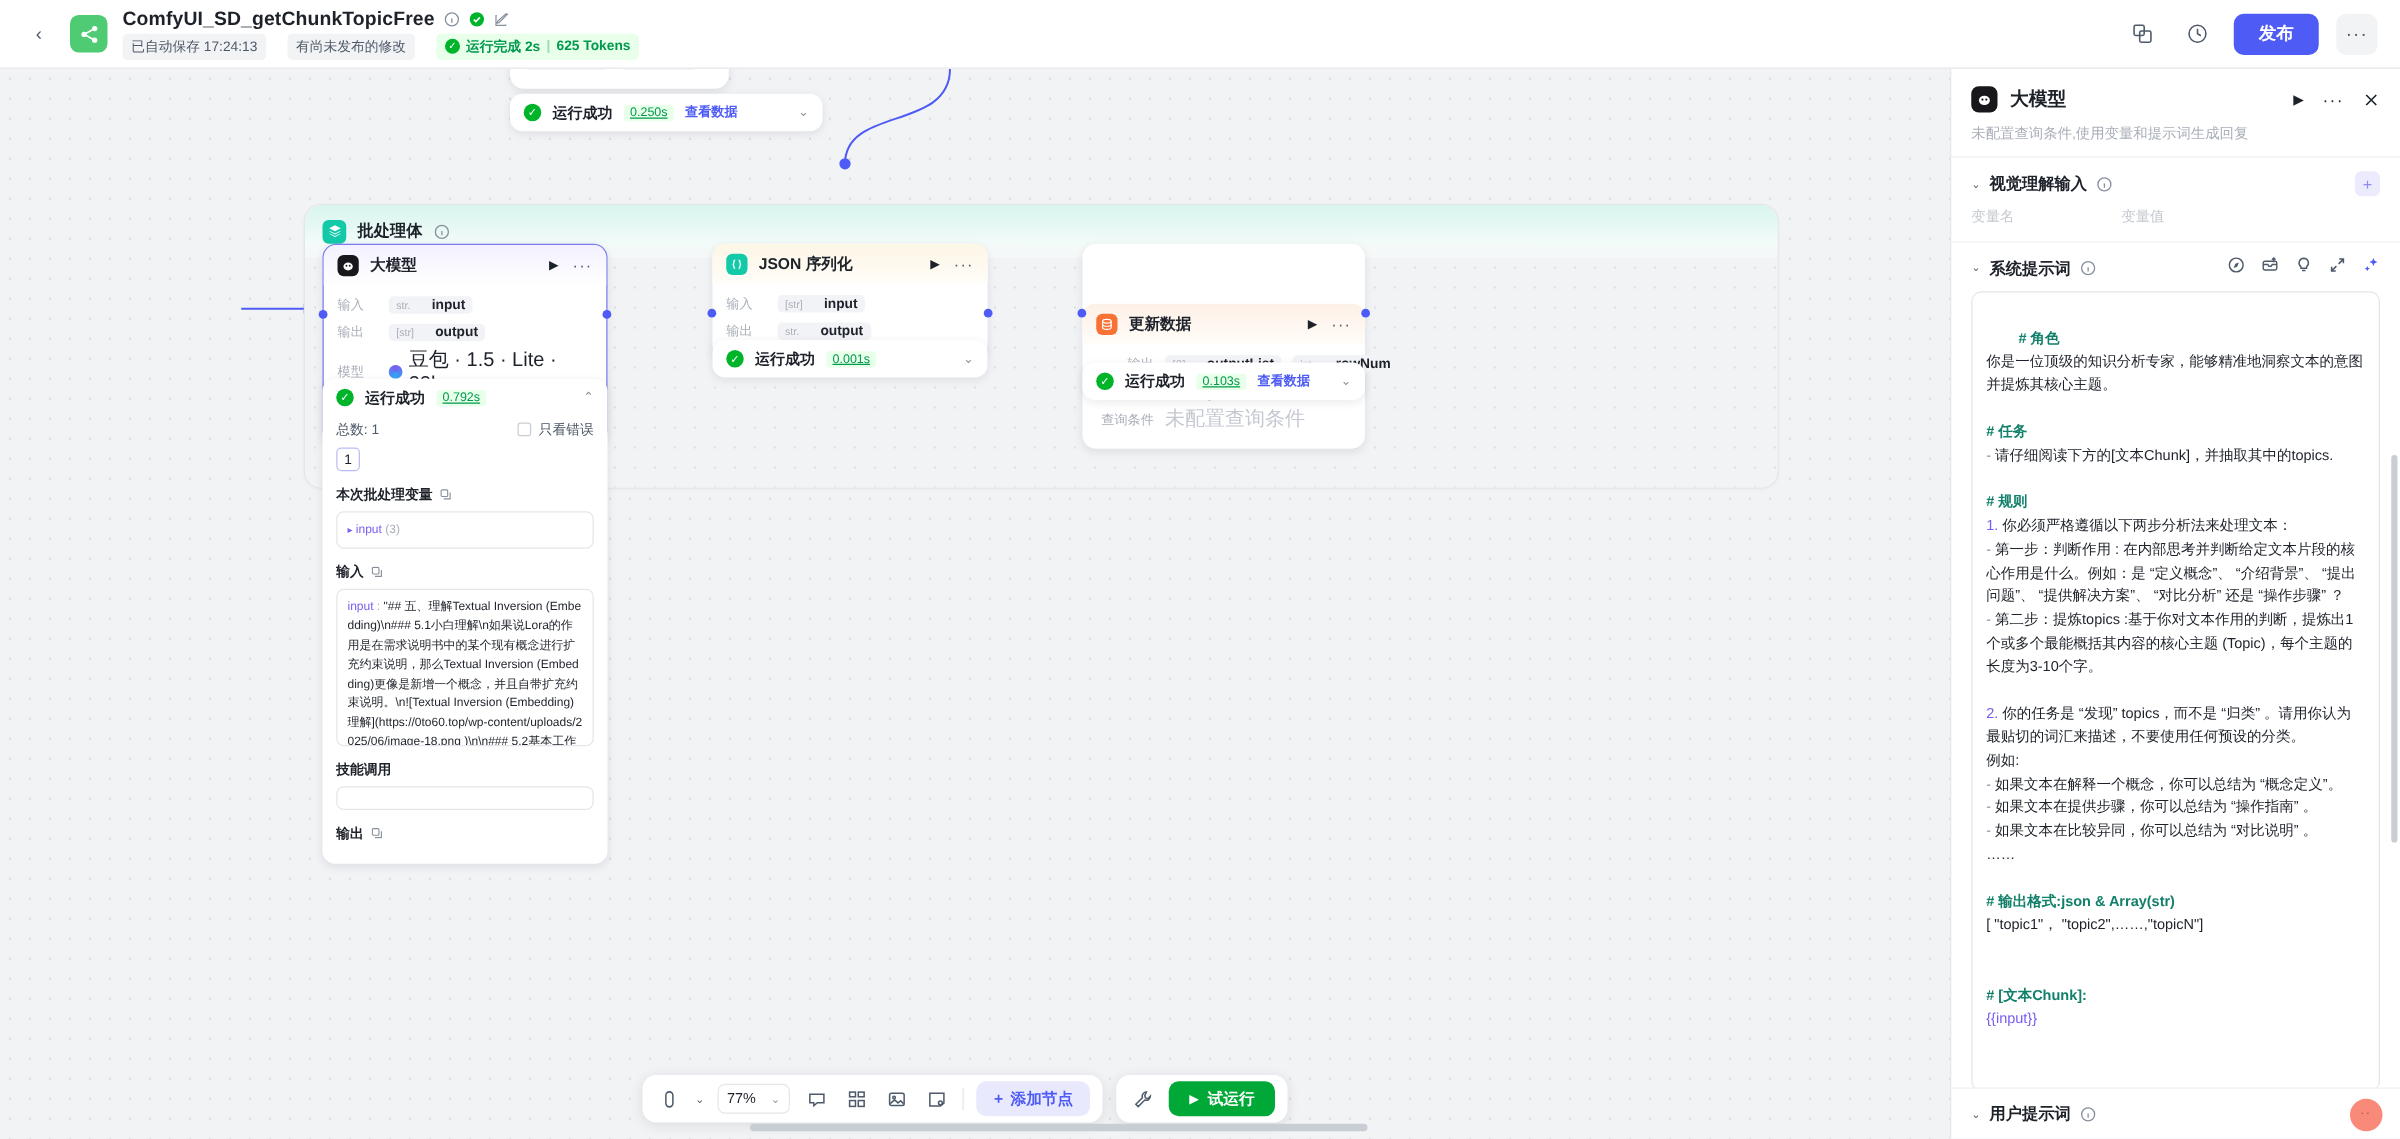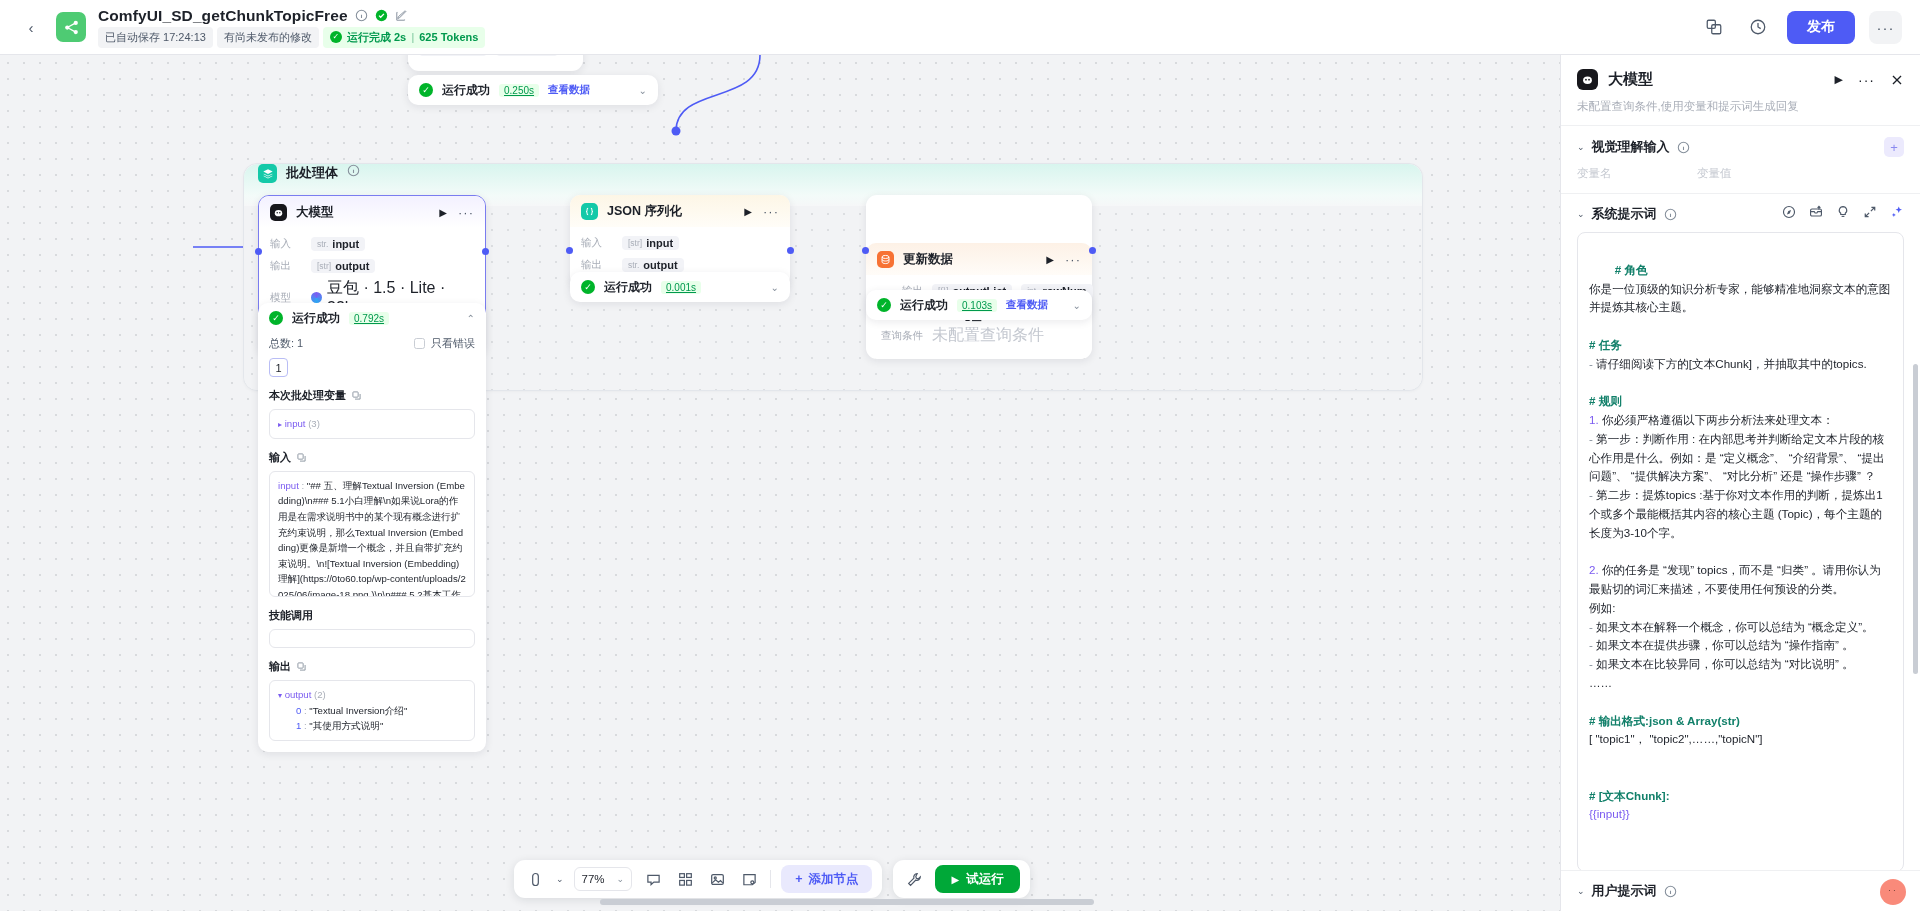--- a/index.html
+++ b/index.html
@@ -25,21 +25,21 @@
     display: flex; align-items: center; justify-content: center;
     margin-left: 12px; flex: 0 0 auto;
   }
   .app-logo svg { width: 17px; height: 17px; }
   .title-wrap { margin-left: 12px; display: flex; flex-direction: column; gap: 2px; }
   .title-row { display: flex; align-items: center; gap: 7px; }
   .proj-title { font-size: 15.5px; font-weight: 700; color: #1d2129; letter-spacing: .1px; }
   .ico-mini { width: 13px; height: 13px; color: #86909c; display:inline-flex; align-items:center; justify-content:center;}
   .ico-mini svg { width: 13px; height: 13px; }
   .chk-green { color: #00b42a; }
-  .meta-row { display: flex; align-items: flex-start; gap: 4px; }
+  .meta-row { display: flex; align-items: flex-start; gap: 17px; }
   .chip {
     font-size: 11px; padding: 3px 7px; border-radius: 4px;
     background: #f2f3f5; color: #4e5969; white-space: nowrap;
   }
   .chip-run {
     background: #e8ffea; color: #00994d; display: flex; align-items: center; gap: 5px;
     font-weight: 600;
   }
   .chip-run .dotok {
     width: 12px; height: 12px; border-radius: 50%; background: #00b42a;
@@ -74,21 +74,21 @@
   .edges { position: absolute; left: 0; top: 0; width: 1560px; height: 856px; pointer-events: none; }
 
   
   .batch-box {
     position: absolute; left: 243px; top: 108px; width: 1180px; height: 228px;
     border-radius: 14px; background: #f6f7f8;
     border: 1px solid #e3e6eb;
     box-shadow: 0 1px 3px rgba(0,0,0,.03);
   }
   .batch-head {
-    height: 42px; display: flex; align-items: flex-start; gap: 9px; padding-left: 14px;
+    height: 42px; display: flex; align-items: center; gap: 9px; padding-left: 14px;
     background: linear-gradient(180deg,#d8f5ee 0%, #f3fbf9 75%, #f6f7f8 100%);
     border-radius: 14px 14px 0 0;
   }
   .batch-ico {
     width: 19px; height: 19px; border-radius: 5px; background: #14c9a8;
     display: flex; align-items: center; justify-content: center; color: #fff;
   }
   .batch-ico svg { width: 12px; height: 12px; }
   .batch-title { font-size: 13px; font-weight: 700; color: #1d2129; }
   .batch-body {
@@ -121,21 +121,21 @@
   .node-acts { margin-left: auto; display: flex; align-items: center; gap: 11px; color: #1d2129; }
   .node-acts .play { font-size: 10px; }
   .node-acts .dots { font-size: 13px; letter-spacing: 1px; color: #4e5969; }
   .node-body { padding: 6px 11px 10px 11px; }
   .row { display: flex; align-items: center; gap: 9px; min-height: 19px; margin-bottom: 3px; }
   .rlab { font-size: 10.5px; color: #a9aeb8; width: 32px; flex: 0 0 auto; }
   .rlab.w42 { width: 46px; }
   .pill {
     background: #f2f3f7; border-radius: 4px; padding: 1px 6px;
     font-size: 11px; color: #1d2129; font-weight: 700; display: inline-flex;
-    align-items: center; gap: 4px;
+    align-items: center; gap: 17px;
   }
   .pill .ty { font-size: 8.5px; color: #a9aeb8; font-weight: 400; }
   .plain { font-size: 16px; color: #1d2129; display: flex; align-items: center; gap: 5px; justify-content: space-between; }
   .plain.muted { color: #c4c8d0; font-family: Liberation Serif, serif; }
   .dou { width: 11px; height: 11px; border-radius: 50%;
     background: conic-gradient(#7b5cf0, #2fa8f5, #7b5cf0); flex: 0 0 auto; }
   .tbl-ico { width: 12px; height: 12px; border-radius: 3px; background:#fbbd2f; display:inline-flex; align-items:center; justify-content:center; }
   .tbl-ico svg { width: 8px; height: 8px; }
   .port { position: absolute; width: 7px; height: 7px; border-radius: 50%; background: #4e5bf5; }
 
@@ -469,33 +469,20 @@
 
         <div class="sec-h">
           <span>输出</span>
           <span class="copy-ico">
             <svg viewBox="0 0 12 12" fill="none" stroke="currentColor" stroke-width="1.2">
                 <rect x="1.2" y="1.2" width="7" height="7" rx="1"></rect>
                 <path d="M4 10.8h6.8V4"></path>
               </svg>
           </span>
         </div>
-        <div class="jsonbox" style="margin-bottom:0;">
-          <div>
-            <span class="arrow-t">▾</span>
-            <span class="k-purple">output</span>
-            <span class="k-gray">(2)</span>
-          </div>
-          <div style="padding-left:18px;">
-            <span class="k-num">0</span><span class="k-gray"> : </span><span>"Textual Inversion介绍"</span>
-          </div>
-          <div style="padding-left:18px;">
-            <span class="k-num">1</span><span class="k-gray"> : </span><span>"其使用方式说明"</span>
-          </div>
-        </div>
       </div>
     </div>
 
     <div class="node" style="left:570px; top:140px; width:220px;">
       <div class="node-head json">
         <span class="nico json">
           <svg viewBox="0 0 16 16" fill="none" stroke="#fff" stroke-width="1.5">
               <path d="M6 3.2C4.4 3.2 4.4 6 4.4 6S4.4 8 3 8c1.4 0 1.4 2 1.4 2s0 2.8 1.6 2.8M10 3.2c1.6 0 1.6 2.8 1.6 2.8s0 2 1.4 2c-1.4 0-1.4 2-1.4 2s0 2.8-1.6 2.8"></path>
             </svg>
         </span>

